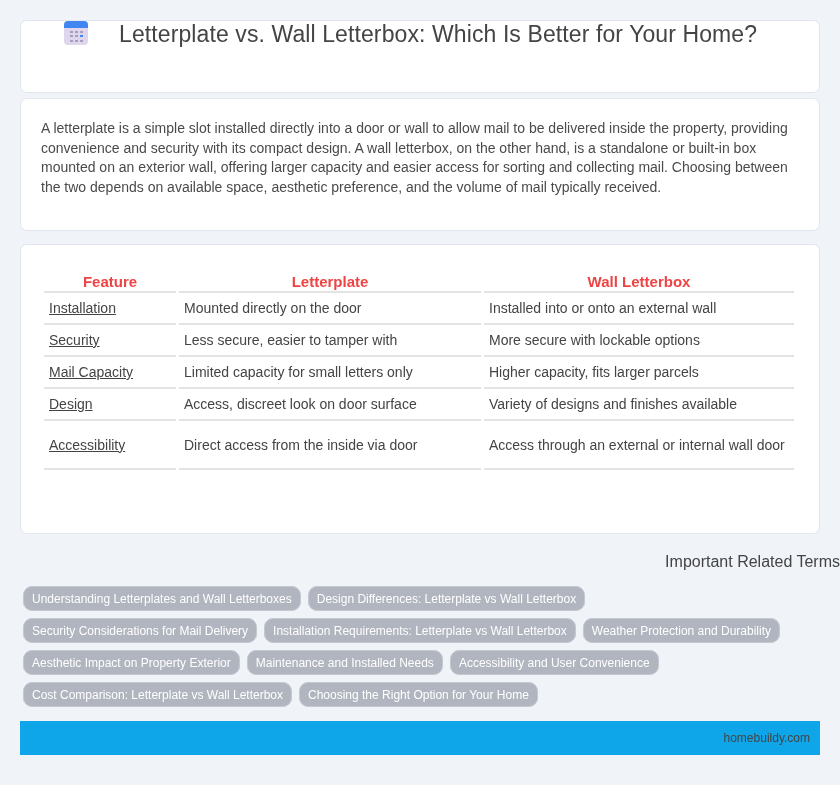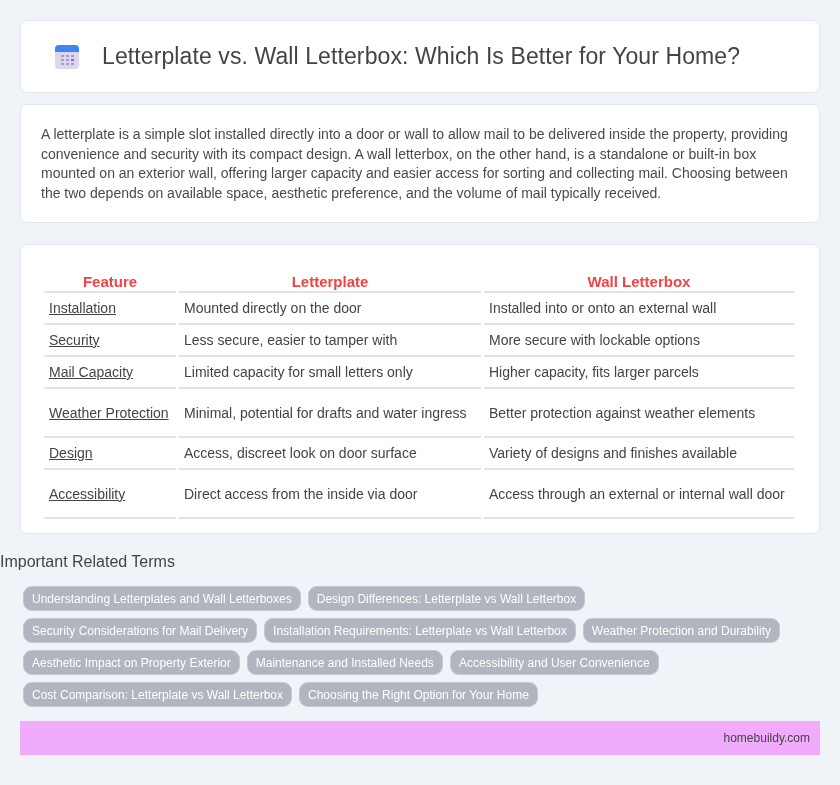--- a/index.html
+++ b/index.html
@@ -12,68 +12,69 @@
   }
   .card {
     position: absolute;
     left: 20px; width: 800px;
     background: #fff;
     border: 1px solid #e2e6ee;
     border-radius: 7px;
   }
   .header-card { top: 20px; height: 73px; }
   .header-inner {
-    display: flex; align-items: center; height: 100%;
-    padding-left: 34px;
+    display: flex; height: 100%;
+    padding-left: 43px;
+    gap: 8px;
   }
   .cal-icon {
     width: 24px; height: 24px; margin-right: 23px; position: relative;
     border-radius: 4px; overflow: hidden;
     background: #ddd6ec;
   }
   .cal-icon .top { position: absolute; left: 0; top: 0; width: 24px; height: 7px; background: #3f86f0; }
   .cal-icon .grid {
     position: absolute; left: 6px; top: 10px; width: 13px; height: 11px;
     display: grid; grid-template-columns: repeat(3, 3px); grid-gap: 2px 2px;
   }
   .cal-icon .grid span { width: 3px; height: 2px; background: #a89cc0; }
   .cal-icon .grid span.hl { background: #3f86f0; }
   .page-title {
     font-size: 23px; color: #444; font-weight: normal; letter-spacing: 0.1px;
   }
-  .intro-card { top: 104px; height: 119px; padding: 20px 20px; }
+  .intro-card { top: 98px; height: 133px; padding: 20px 20px; }
   .intro-text { font-size: 14px; line-height: 19.5px; color: #4a4a4a; }
 
   .table-card { top: 244px; height: 290px; padding: 20px 22px 0 22px; }
   table { width: 756px; border-collapse: separate; border-spacing: 3px 0; margin-left: -2px; font-size: 14px; }
   th { font-weight: bold; font-size: 15px; color: #ef4444; text-align: center; height: 28px; padding-top: 6px; border-bottom: 2px solid #e3e3e3; }
   td { color: #444; padding: 6px 5px; border-bottom: 2px solid #e3e3e3; line-height: 18px; vertical-align: middle; }
   tr.r1 td { height: 31px; }
   tr.r2 td { height: 31px; }
   tr.tall td { height: 49px; }
   td.c0 { width: 132px; text-decoration: underline; }
   td.c1 { width: 302px; }
 
   .related-title {
-    position: absolute; top: 553px; left: 0; width: 840px; text-align: left;
+    position: absolute; top: 553px; left: 0; width: 840px; text-align: right;
     font-size: 16px; color: #444;
   }
   .tags {
     position: absolute; top: 586px; left: 23px; width: 800px;
     display: flex; flex-wrap: wrap; gap: 7px 7px;
   }
   .tag {
     background: #b0b5bf; color: #fff; font-size: 12px;
     height: 25px; line-height: 25px; padding: 0 8px;
     border-radius: 9px; border: 1px solid #c4c8cf;
     white-space: nowrap;
   }
   .footer {
     position: absolute; top: 721px; left: 20px; width: 800px; height: 34px;
-    background: #f0abfc; text-align: right; padding-right: 10px;
+    background: #0ea5e9; text-align: right; padding-right: 10px;
     font-size: 12px; line-height: 34px; color: #444;
   }
 </style>
 </head>
 <body>
 
 <div class="card header-card">
   <div class="header-inner">
     <div class="cal-icon">
       <div class="top"></div>
@@ -115,25 +116,20 @@
       <tr class="r1">
         <td class="c0">Security</td>
         <td class="c1">Less secure, easier to tamper with</td>
         <td>More secure with lockable options</td>
       </tr>
       <tr class="r1">
         <td class="c0">Mail Capacity</td>
         <td class="c1">Limited capacity for small letters only</td>
         <td>Higher capacity, fits larger parcels</td>
       </tr>
-      <tr class="tall">
-        <td class="c0">Weather Protection</td>
-        <td class="c1">Minimal, potential for drafts and water ingress</td>
-        <td>Better protection against weather elements</td>
-      </tr>
       <tr class="r2">
         <td class="c0">Design</td>
         <td class="c1">Access, discreet look on door surface</td>
         <td>Variety of designs and finishes available</td>
       </tr>
       <tr class="tall">
         <td class="c0">Accessibility</td>
         <td class="c1">Direct access from the inside via door</td>
         <td>Access through an external or internal wall door</td>
       </tr>

